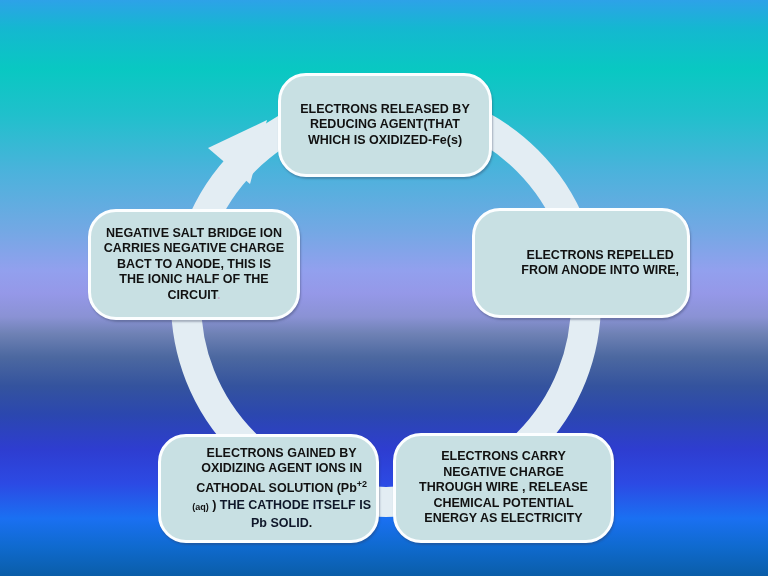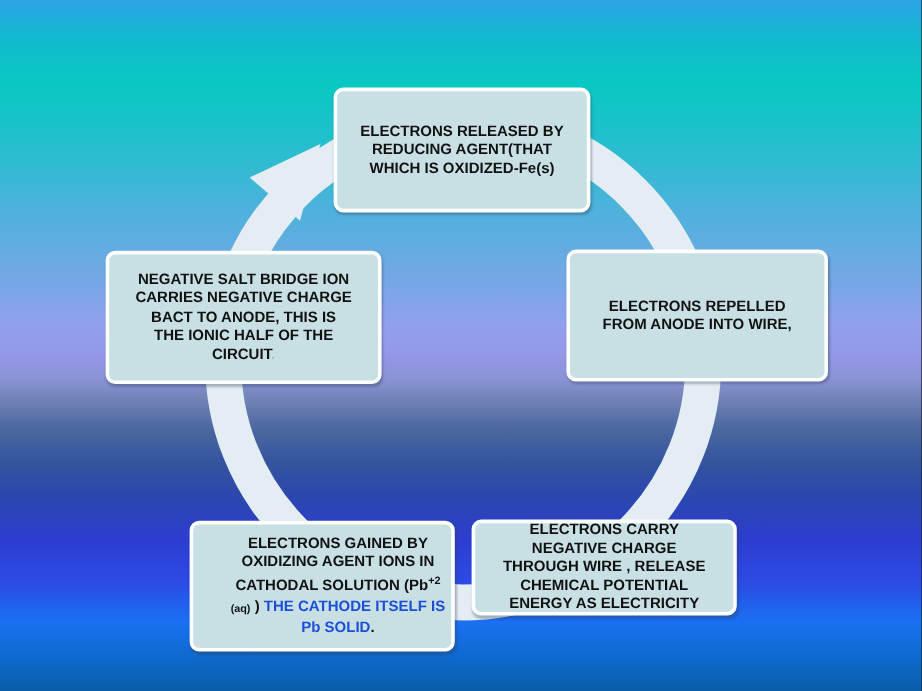--- a/index.html
+++ b/index.html
@@ -26,50 +26,50 @@
       #2c4ae4 84%,
       #1a70f2 90%,
       #0f6ace 95%,
       #0a5da8 100%);
   }
   .ring-svg{position:absolute;left:0;top:0;z-index:1;}
   .node{
     position:absolute;z-index:2;
     background:#c8e0e3;
     border:3px solid #fcfeff;
-    border-radius:8px;
+    border-radius:28px;
     box-sizing:border-box;
     display:flex;align-items:center;justify-content:center;
     text-align:center;
     font-weight:bold;
     font-size:12.5px;line-height:15.5px;
     color:#111;
     white-space:pre-line;
     box-shadow:1px 2px 2px rgba(50,60,90,0.35);
     padding:4px 8px;
   }
   .node-top{left:278px;top:73px;width:214px;height:104px;}
-  .node-right{left:472px;top:208px;width:218px;height:110px;}
-  .node-left{left:88px;top:209px;width:230px;height:111px;align-items:center;}
+  .node-right{left:472px;top:208px;width:218px;height:110px;justify-content:flex-end;}
+  .node-left{left:88px;top:209px;width:212px;height:111px;align-items:center;}
   .node-bl{left:158px;top:434px;width:221px;height:109px;padding:4px 5px;justify-content:flex-end;}
-  .node-br{left:393px;top:433px;width:221px;height:80px;}
+  .node-br{left:393px;top:433px;width:221px;height:110px;}
   .title-box{
     position:absolute;z-index:3;
     left:38px;top:2px;width:705px;height:66px;
     background:#fefefe;
     border:2px solid #8f99a2;
     box-sizing:border-box;
     display:flex;align-items:center;justify-content:center;
     text-align:center;
     font-weight:bold;
     font-size:17.5px;line-height:22px;
     color:#0b0b0b;
     white-space:pre-line;
   }
-  .red{color:#1d4ed8;}
+  .red{color:#0f172a;}
   .sup{font-size:9px;vertical-align:5px;}
   .subsm{font-size:9px;vertical-align:-1px;}
   .period-lt{color:#c4b2c8;}
 </style>
 </head>
 <body>
 
 <div class="slide">
 
   <svg class="ring-svg" width="768" height="576" viewBox="0 0 768 576">

